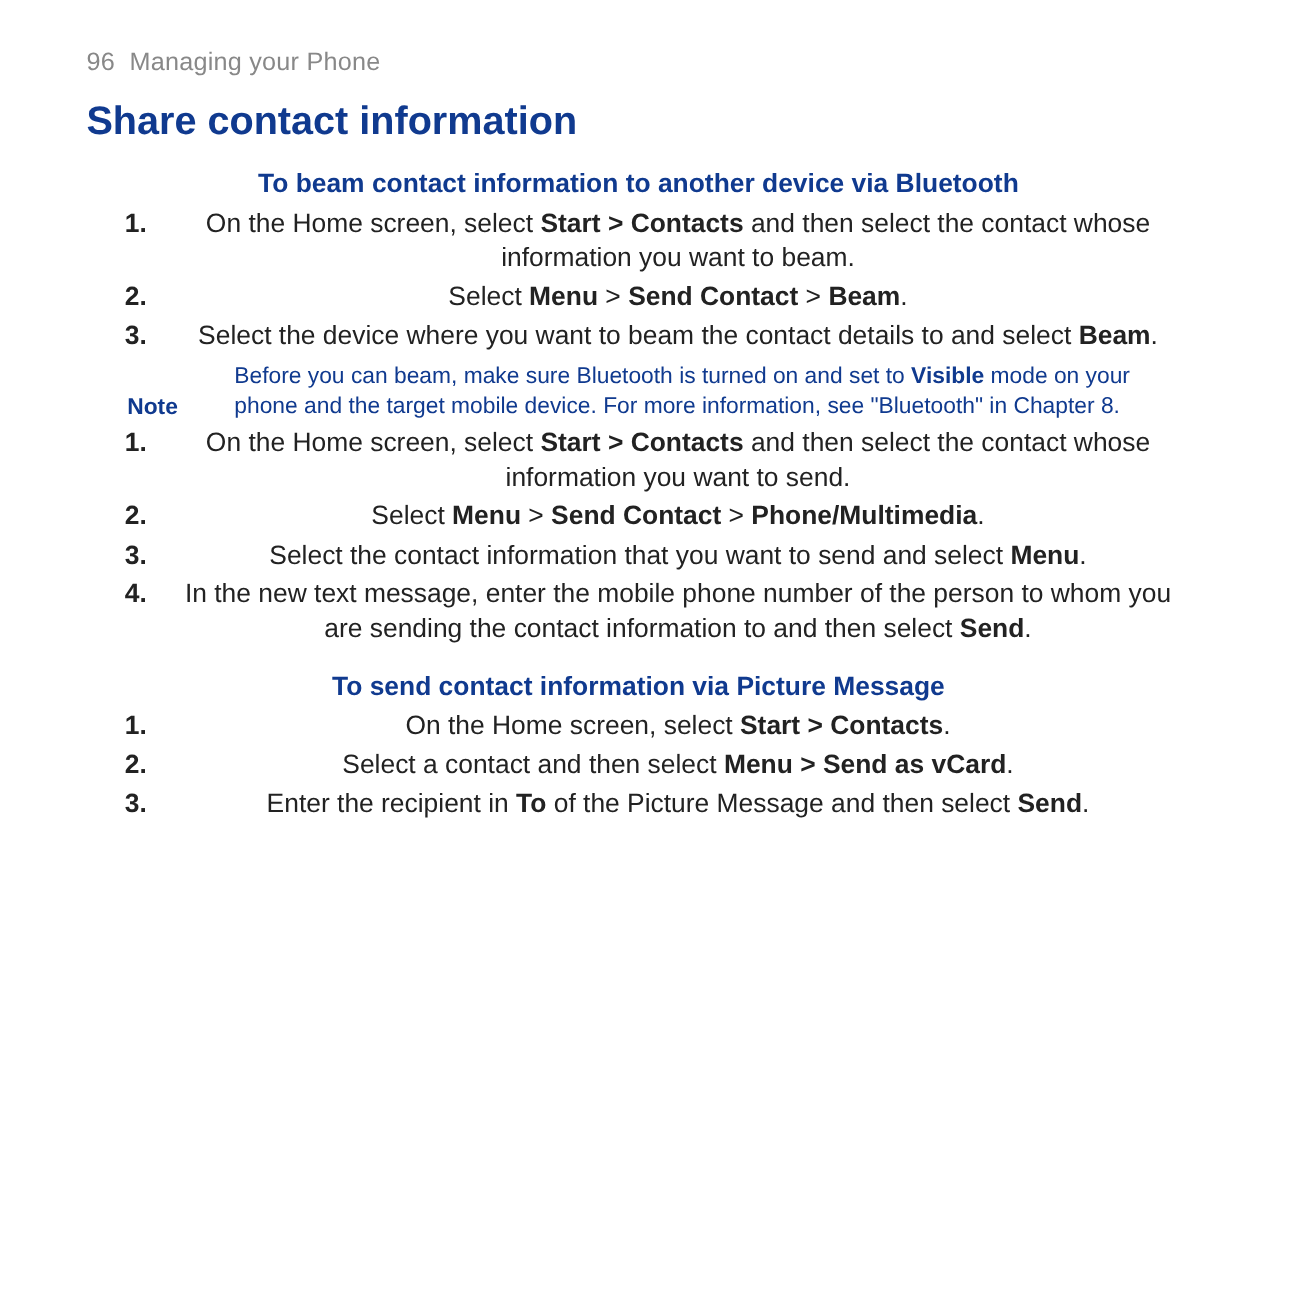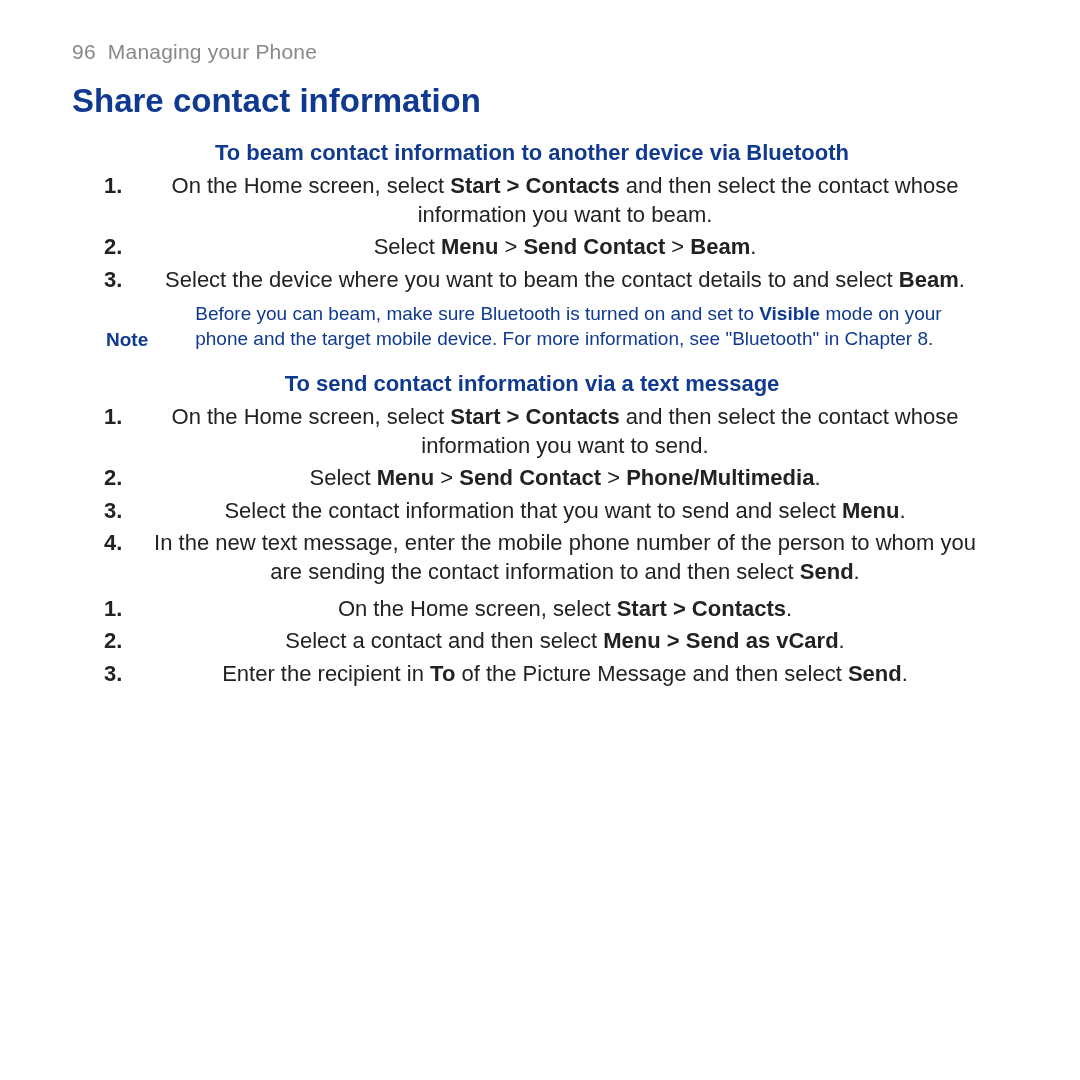--- a/index.html
+++ b/index.html
@@ -94,27 +94,27 @@
   <ol class="steps">
     <li>On the Home screen, select <b>Start &gt; Contacts</b> and then select the contact whose information you want to beam.</li>
     <li>Select <b>Menu</b> &gt; <b>Send Contact</b> &gt; <b>Beam</b>.</li>
     <li>Select the device where you want to beam the contact details to and select <b>Beam</b>.</li>
   </ol>
   <div class="note-row">
     <div class="note-label">Note</div>
     <div class="note-body">Before you can beam, make sure Bluetooth is turned on and set to <b>Visible</b> mode on your phone and the target mobile device. For more information, see "Bluetooth" in Chapter 8.</div>
   </div>
 
-  <div class="h2">To send contact information via a text message</div>
   <ol class="steps">
     <li>On the Home screen, select <b>Start &gt; Contacts</b> and then select the contact whose information you want to send.</li>
     <li>Select <b>Menu</b> &gt; <b>Send Contact</b> &gt; <b>Phone/Multimedia</b>.</li>
     <li>Select the contact information that you want to send and select <b>Menu</b>.</li>
     <li>In the new text message, enter the mobile phone number of the person to whom you are sending the contact information to and then select <b>Send</b>.</li>
   </ol>
 
+  <div class="h2">To send contact information via Picture Message</div>
   <ol class="steps">
     <li>On the Home screen, select <b>Start &gt; Contacts</b>.</li>
     <li>Select a contact and then select <b>Menu &gt; Send as vCard</b>.</li>
     <li>Enter the recipient in <b>To</b> of the Picture Message and then select <b>Send</b>.</li>
   </ol>
 
 </div>
 
 </body></html>

